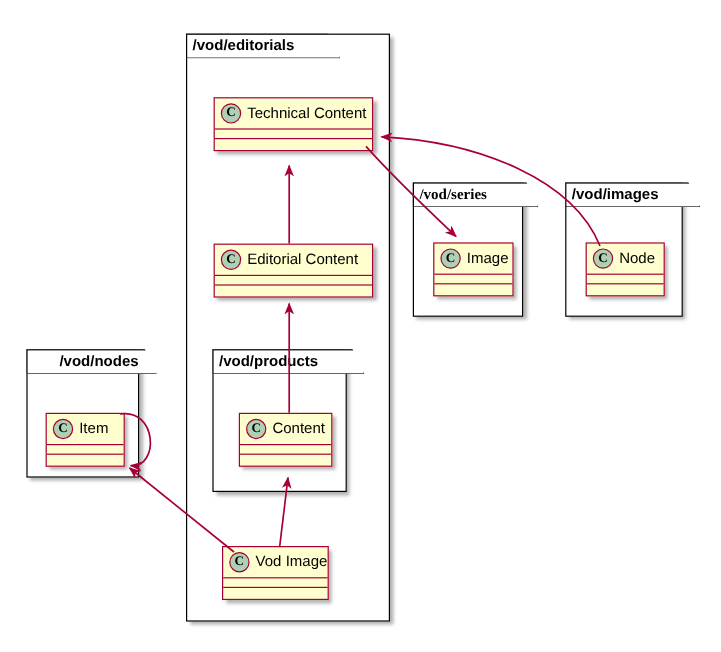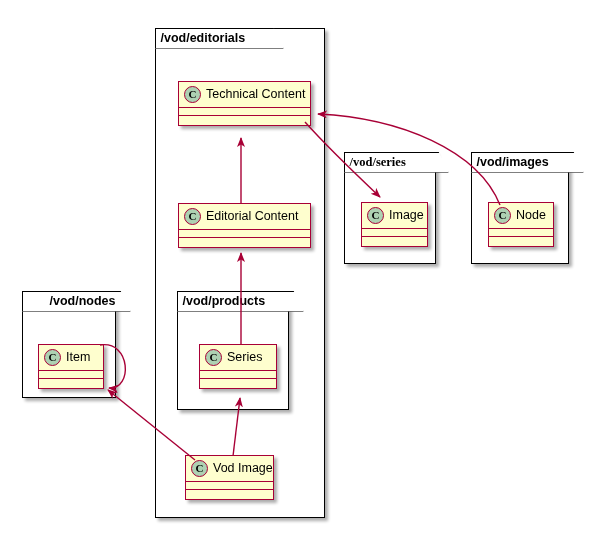--- a/index.html
+++ b/index.html
@@ -227,19 +227,19 @@
       <span class="class-icon">C</span>
       <span class="class-name">Item</span>
     </div>
     <div class="class-compartment"></div>
     <div class="class-compartment last"></div>
   </div>
 
   <div class="uml-class" style="left:199px; top:344px; width:78px; height:45px;">
     <div class="class-header">
       <span class="class-icon">C</span>
-      <span class="class-name">Series</span>
+      <span class="class-name">Content</span>
     </div>
     <div class="class-compartment"></div>
     <div class="class-compartment last"></div>
   </div>
 
 </div>
 
 </body></html>

